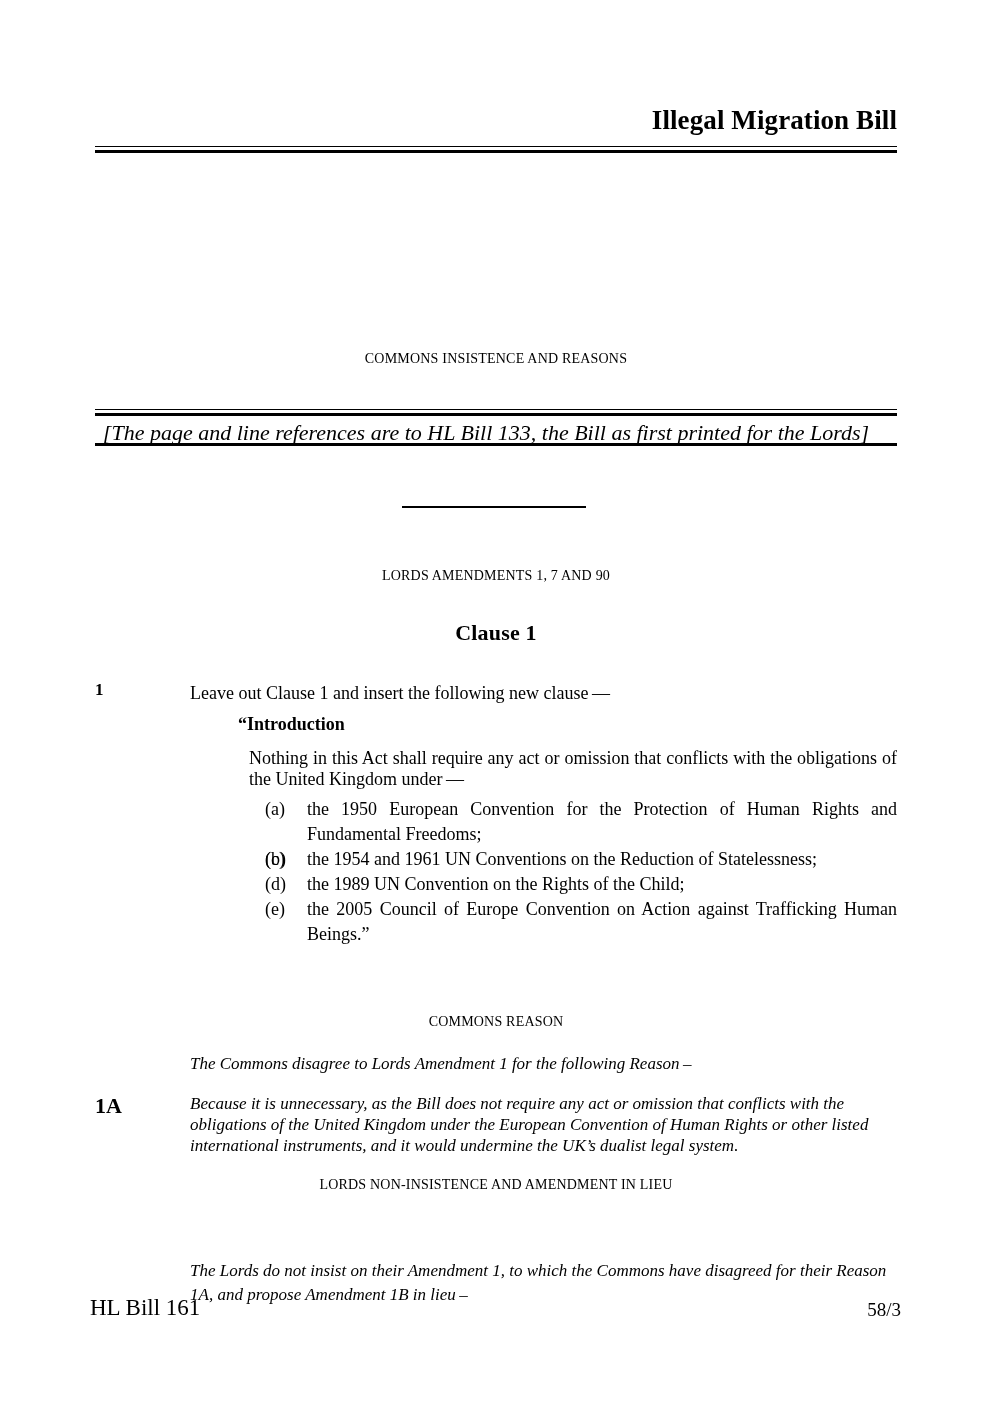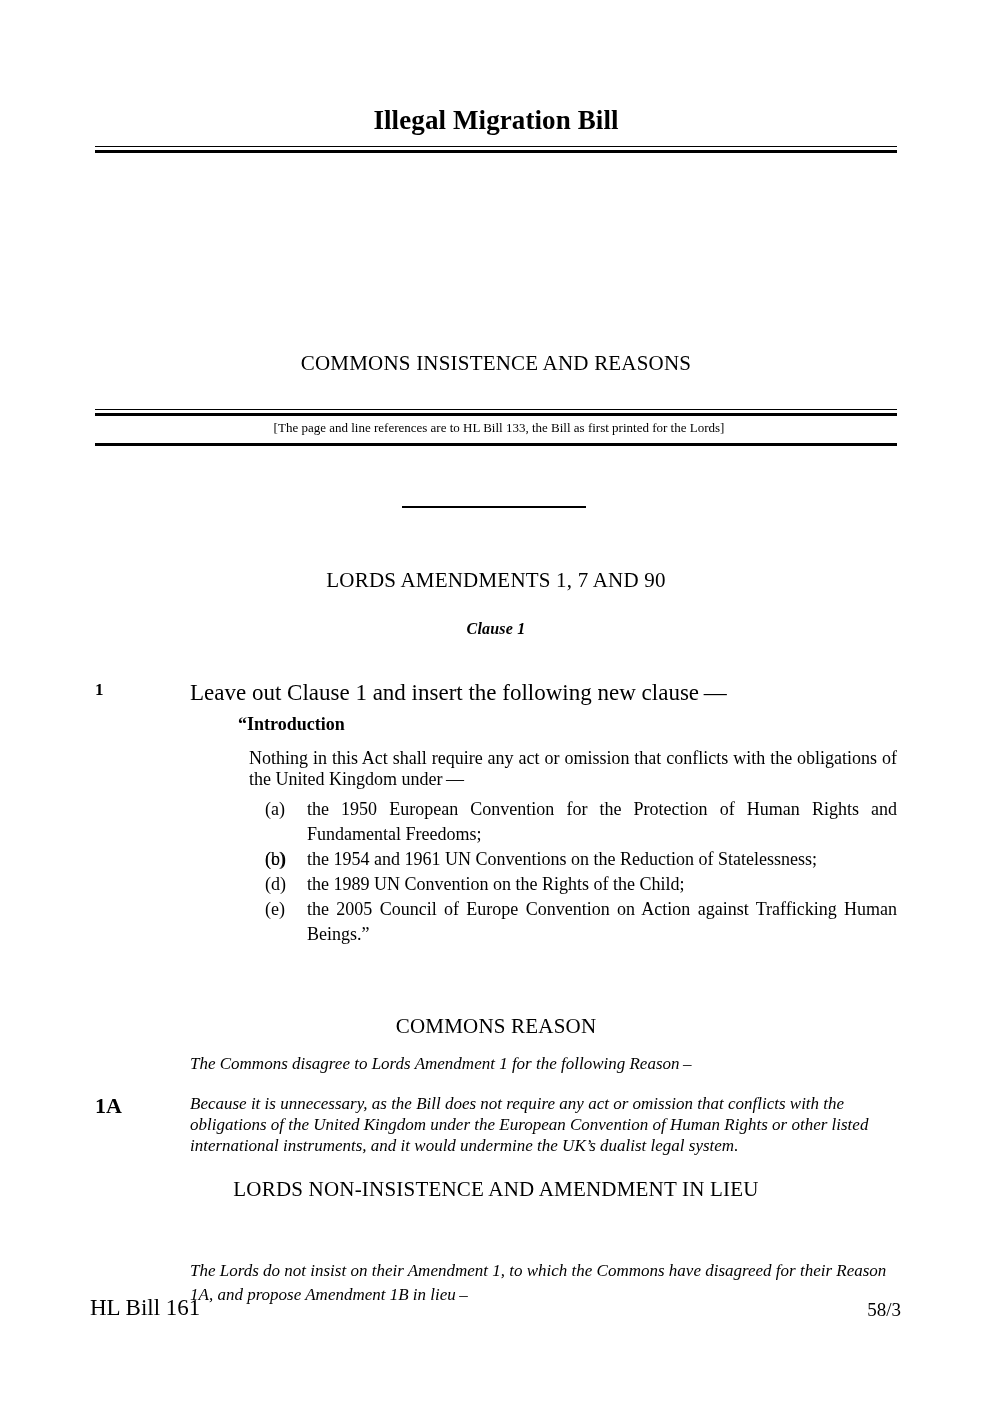--- a/index.html
+++ b/index.html
@@ -19,21 +19,21 @@
     overflow: hidden;
     box-sizing: border-box;
   }
 
   
   .doc-title {
     position: absolute;
     top: 105px;
     left: 95px;
     width: 802px;
-    text-align: center;
+    text-align: right;
     font-size: 27px;
     font-weight: bold;
     letter-spacing: 0.1px;
   }
 
   
   .rule-double {
     position: absolute;
     left: 95px;
     width: 802px;
@@ -64,34 +64,35 @@
     height: 2px;
     background: #000;
   }
 
   
   .centered-heading {
     position: absolute;
     left: 95px;
     width: 802px;
     text-align: center;
-    font-size: 21px;
+    font-size: 14px;
     letter-spacing: 0.2px;
   }
   .centered-heading.bold {
     font-weight: bold;
   }
 
   
   .note-line {
     position: absolute;
-    left: 98px;
+    left: 85px;
     width: 802px;
     text-align: center;
-    font-size: 13px;
+    font-size: 22px;
+    font-style: italic;
   }
 
   
   .amend-row {
     position: absolute;
     left: 95px;
     width: 802px;
   }
   .amend-num {
     position: absolute;
@@ -100,21 +101,21 @@
     width: 80px;
     font-size: 17px;
     font-weight: bold;
   }
   .amend-body {
     margin-left: 95px;
     font-size: 18px;
   }
 
   .lead-text {
-    font-size: 23px;
+    font-size: 18px;
     line-height: 26px;
   }
 
   .quoted-head {
     position: absolute;
     left: 238px;
     font-size: 18px;
     font-weight: bold;
   }
 
@@ -207,21 +208,21 @@
   </div>
 
   <div class="note-line" style="top:420px;">[The page and line references are to HL Bill 133, the Bill as first printed for the Lords]</div>
 
   <div class="rule-single-thick" style="top:443px;"></div>
 
   <div class="rule-short"></div>
 
   <div class="centered-heading" style="top:568px;">LORDS AMENDMENTS 1, 7 AND 90</div>
 
-  <div class="centered-heading bold" style="top:620px; font-size:16px;font-style:italic;">Clause 1</div>
+  <div class="centered-heading bold" style="top:620px; font-size:22px;">Clause 1</div>
 
   <div class="amend-row" style="top:680px;">
     <div class="amend-num">1</div>
     <div class="amend-body lead-text">Leave out Clause 1 and insert the following new clause —</div>
   </div>
 
   <div class="quoted-head" style="top:714px;">“Introduction</div>
 
   <div class="quoted-para" style="top:748px;">Nothing in this Act shall require any act or omission that conflicts with the obligations of the United Kingdom under —</div>
 

